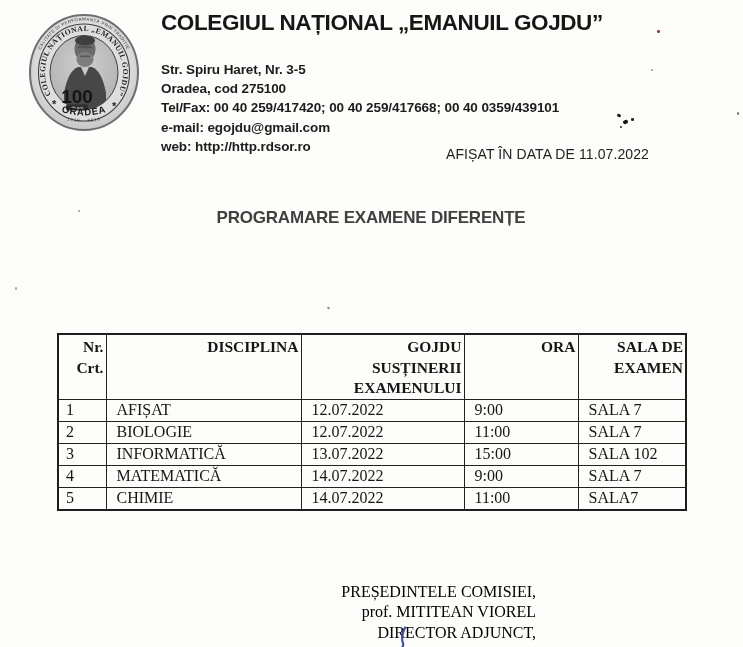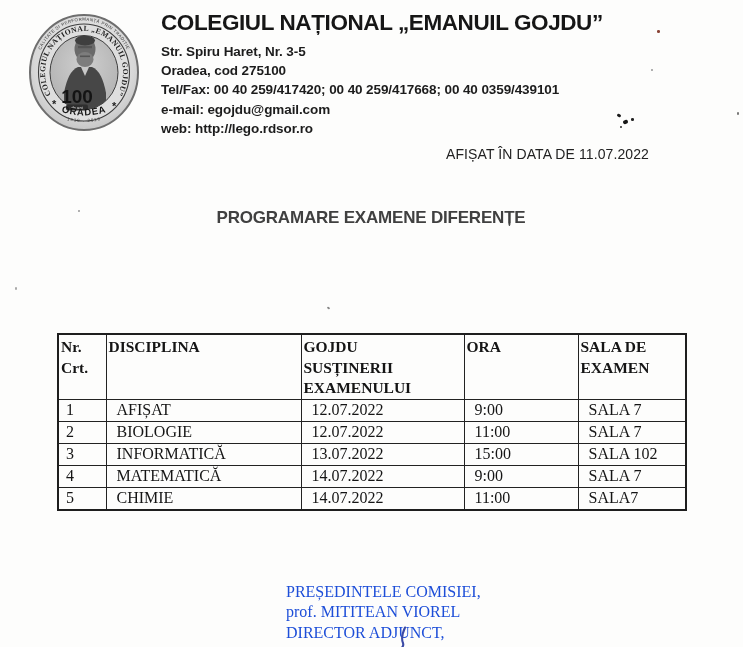--- a/index.html
+++ b/index.html
@@ -11,21 +11,21 @@
 
   
   .seal { position:absolute; left:28px; top:13px; width:112px; height:119px; }
 
   
   .letterhead { position:absolute; left:161px; top:10px; color:#1a1a1a; }
   .school-name {
     margin:0; font-size:22.5px; font-weight:bold; letter-spacing:-0.4px;
     white-space:nowrap; color:#161616;
   }
-  .contact { margin-top:6px; font-size:13.5px; font-weight:bold;
+  .contact { margin-top:24px; font-size:13.5px; font-weight:bold;
     line-height:19.2px; letter-spacing:-0.1px; color:#1c1c1c; }
 
   .posted {
     position:absolute; top:146px; left:400px; width:295px;
     text-align:center; font-size:14px; color:#222; letter-spacing:0.1px;
   }
 
   
   .doc-title {
     position:absolute; top:206px; left:121px; width:500px;
@@ -36,33 +36,33 @@
   
   .exam-table {
     position:absolute; left:57px; top:333px;
     border-collapse:collapse; font-family:"Liberation Serif", serif;
     color:#151515; border:2px solid #1e1e1e;
   }
   .exam-table th, .exam-table td { border:1.7px solid #222; }
   .exam-table th {
     font-size:15.5px; font-weight:bold; vertical-align:top;
     padding:2px 2px 0 2px; line-height:20.5px; white-space:pre-line;
-    text-align:left; height:64px; box-sizing:border-box;
+    text-align:right; height:64px; box-sizing:border-box;
   }
   .exam-table td {
     font-size:16px; height:21px; line-height:20px;
     padding:0 4px 0 10px; white-space:nowrap;
   }
   .exam-table td:first-child { padding-left:7px; }
 
   
   .signature-block {
     position:absolute; top:582px; left:286px; width:250px;
-    text-align:left; font-family:"Liberation Serif", serif;
-    font-size:16px; line-height:20.3px; color:#1d4ed8;
+    text-align:right; font-family:"Liberation Serif", serif;
+    font-size:16px; line-height:20.3px; color:#000000;
   }
   .signature-stroke { position:absolute; left:395px; top:626px; }
 
   
   .speck { position:absolute; border-radius:45%; }
 </style>
 </head>
 <body>
 
 <div class="page">
@@ -122,21 +122,21 @@
     <text x="84" y="96.5" font-size="11" font-weight="bold" fill="#222">*</text>
   </svg>
 
   <header class="letterhead">
     <h1 class="school-name">COLEGIUL NAȚIONAL „EMANUIL GOJDU”</h1>
     <div class="contact">
       <div>Str. Spiru Haret, Nr. 3-5</div>
       <div>Oradea, cod 275100</div>
       <div>Tel/Fax: 00 40 259/417420; 00 40 259/417668; 00 40 0359/439101</div>
       <div>e-mail: egojdu@gmail.com</div>
-      <div>web: http://lego.rdsor.ro</div>
+      <div>web: http://http.rdsor.ro</div>
     </div>
   </header>
 
   <div class="posted">AFIȘAT ÎN DATA DE 11.07.2022</div>
 
   <div class="doc-title">
     <div>PROGRAMARE EXAMENE DIFERENȚE</div>
   </div>
 
   <table class="exam-table">

